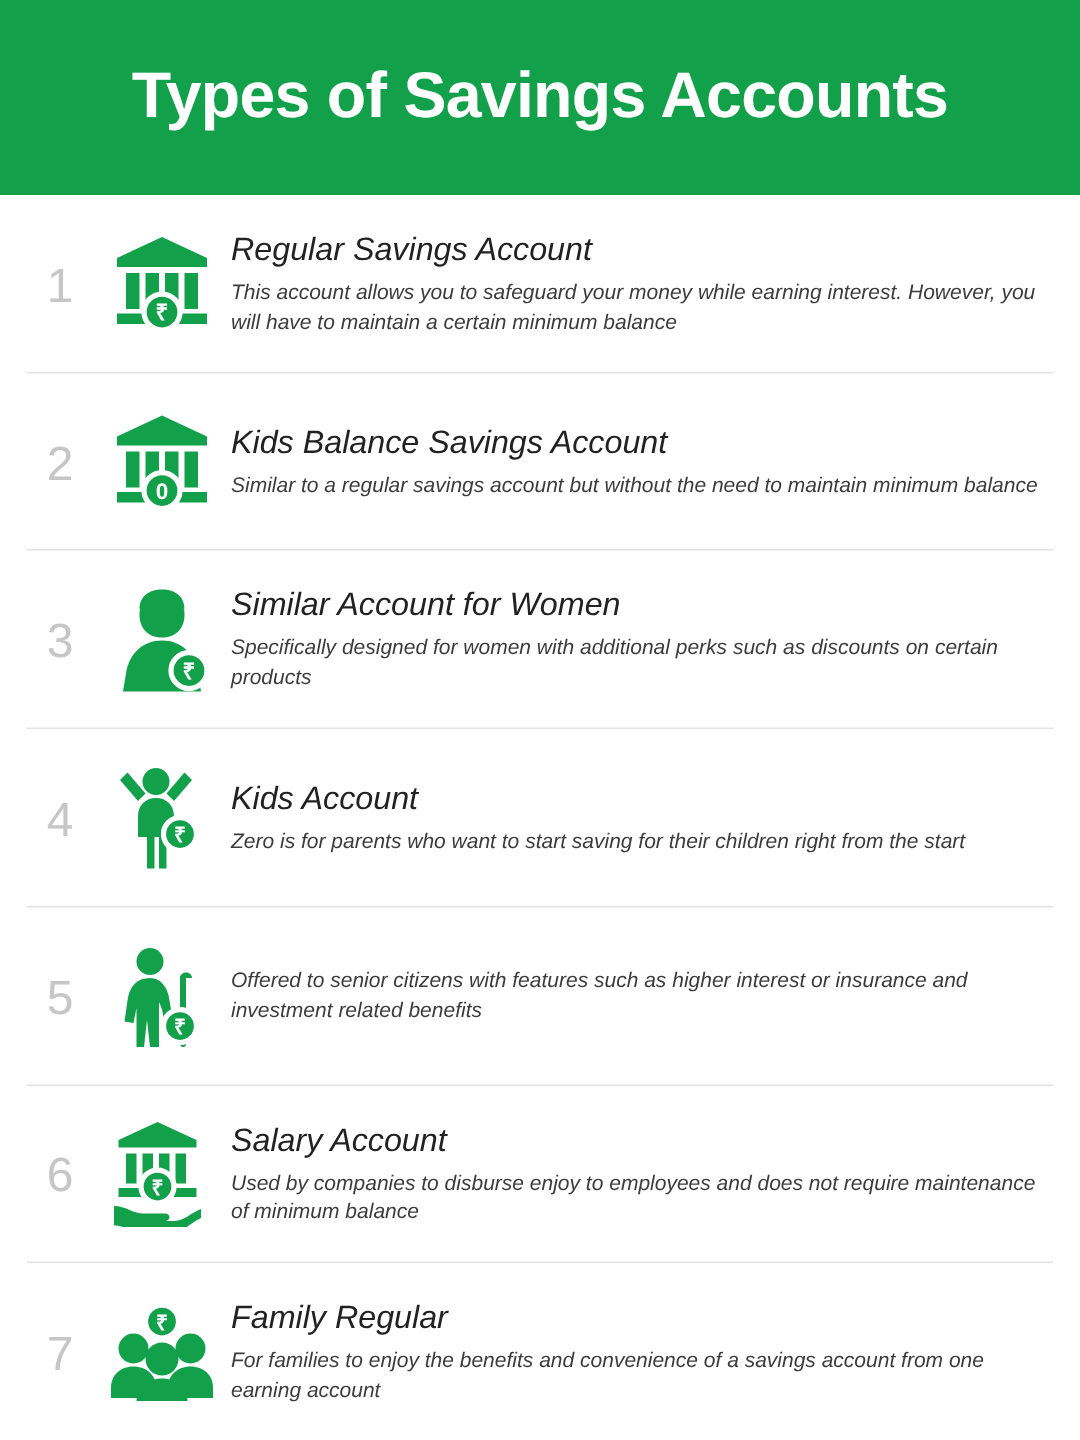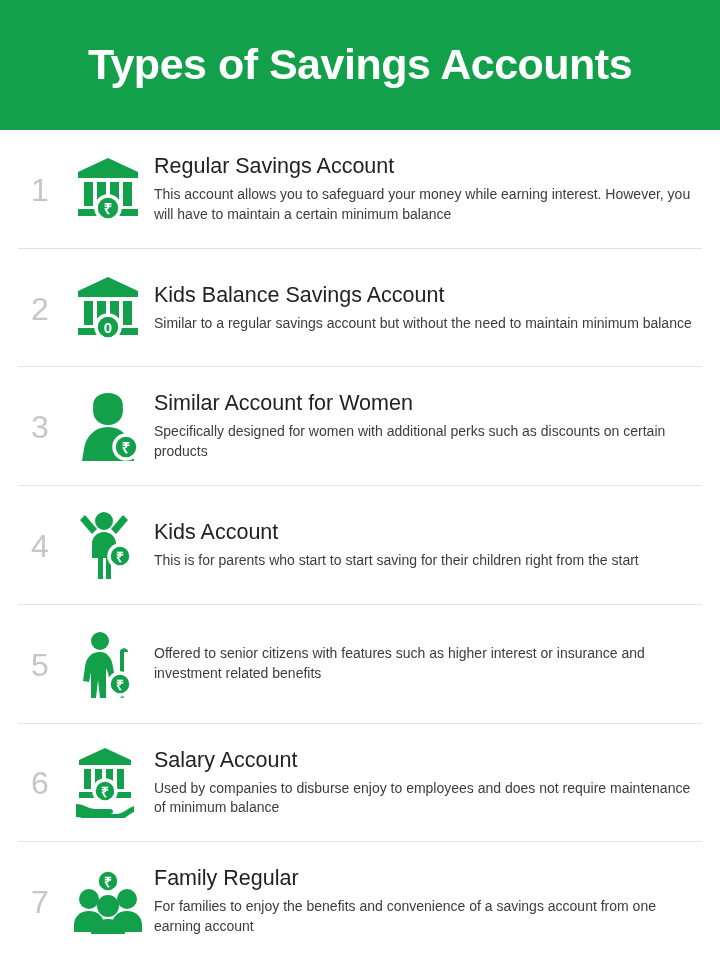--- a/index.html
+++ b/index.html
@@ -75,20 +75,21 @@
     justify-content: center;
     align-self: center;
   }
   .icon-wrap svg {
     display: block;
   }
   .text {
     flex: 1 1 auto;
     padding-right: 4px;
     align-self: center;
+    font-style: italic;
   }
   .item-title {
     font-size: 21.5px;
     color: #222222;
     font-weight: normal;
     line-height: 1.25;
     margin-bottom: 5px;
   }
   .item-desc {
     font-size: 14px;
@@ -179,21 +180,21 @@
             <path d="M32 23 c-7 0 -12 5 -12 12 l0 14 l6 0 l0 21 l5 0 l0 -21 l3 0 l0 21 l5 0 l0 -21 l5 0 l0 -14 c0 -7 -5 -12 -12 -12 Z"></path>
             <path d="M20 25 L8 11 l5 -5 l12 14 Z"></path>
             <path d="M44 25 L56 11 l-5 -5 l-12 14 Z"></path>
           </g>
           <circle cx="48" cy="47" r="11" fill="#12A04A" stroke="#ffffff" stroke-width="3.5"></circle>
           <text x="48" y="52.5" font-family="'Liberation Sans', sans-serif" font-size="14" font-weight="bold" fill="#ffffff" text-anchor="middle">₹</text>
         </svg>
       </div>
       <div class="text">
         <div class="item-title">Kids Account</div>
-        <div class="item-desc">This is for parents who start to start saving for their children right from the start</div>
+        <div class="item-desc">Zero is for parents who want to start saving for their children right from the start</div>
       </div>
     </div>
 
     <div class="row">
       <div class="num">5</div>
       <div class="icon-wrap">
         <svg width="72" height="72" viewBox="0 0 72 72">
           <g fill="#12A04A">
             <circle cx="28" cy="13" r="9"></circle>
             <path d="M28 24 c-9 0 -14 6 -15 15 l-2 14 l6 1 l2 -10 l0 26 l5 0 l2 -18 l2 18 l6 0 l0 -30 c2 4 3 8 3 12 l6 -1 l-2 -12 c-1 -9 -6 -15 -13 -15 Z"></path>

